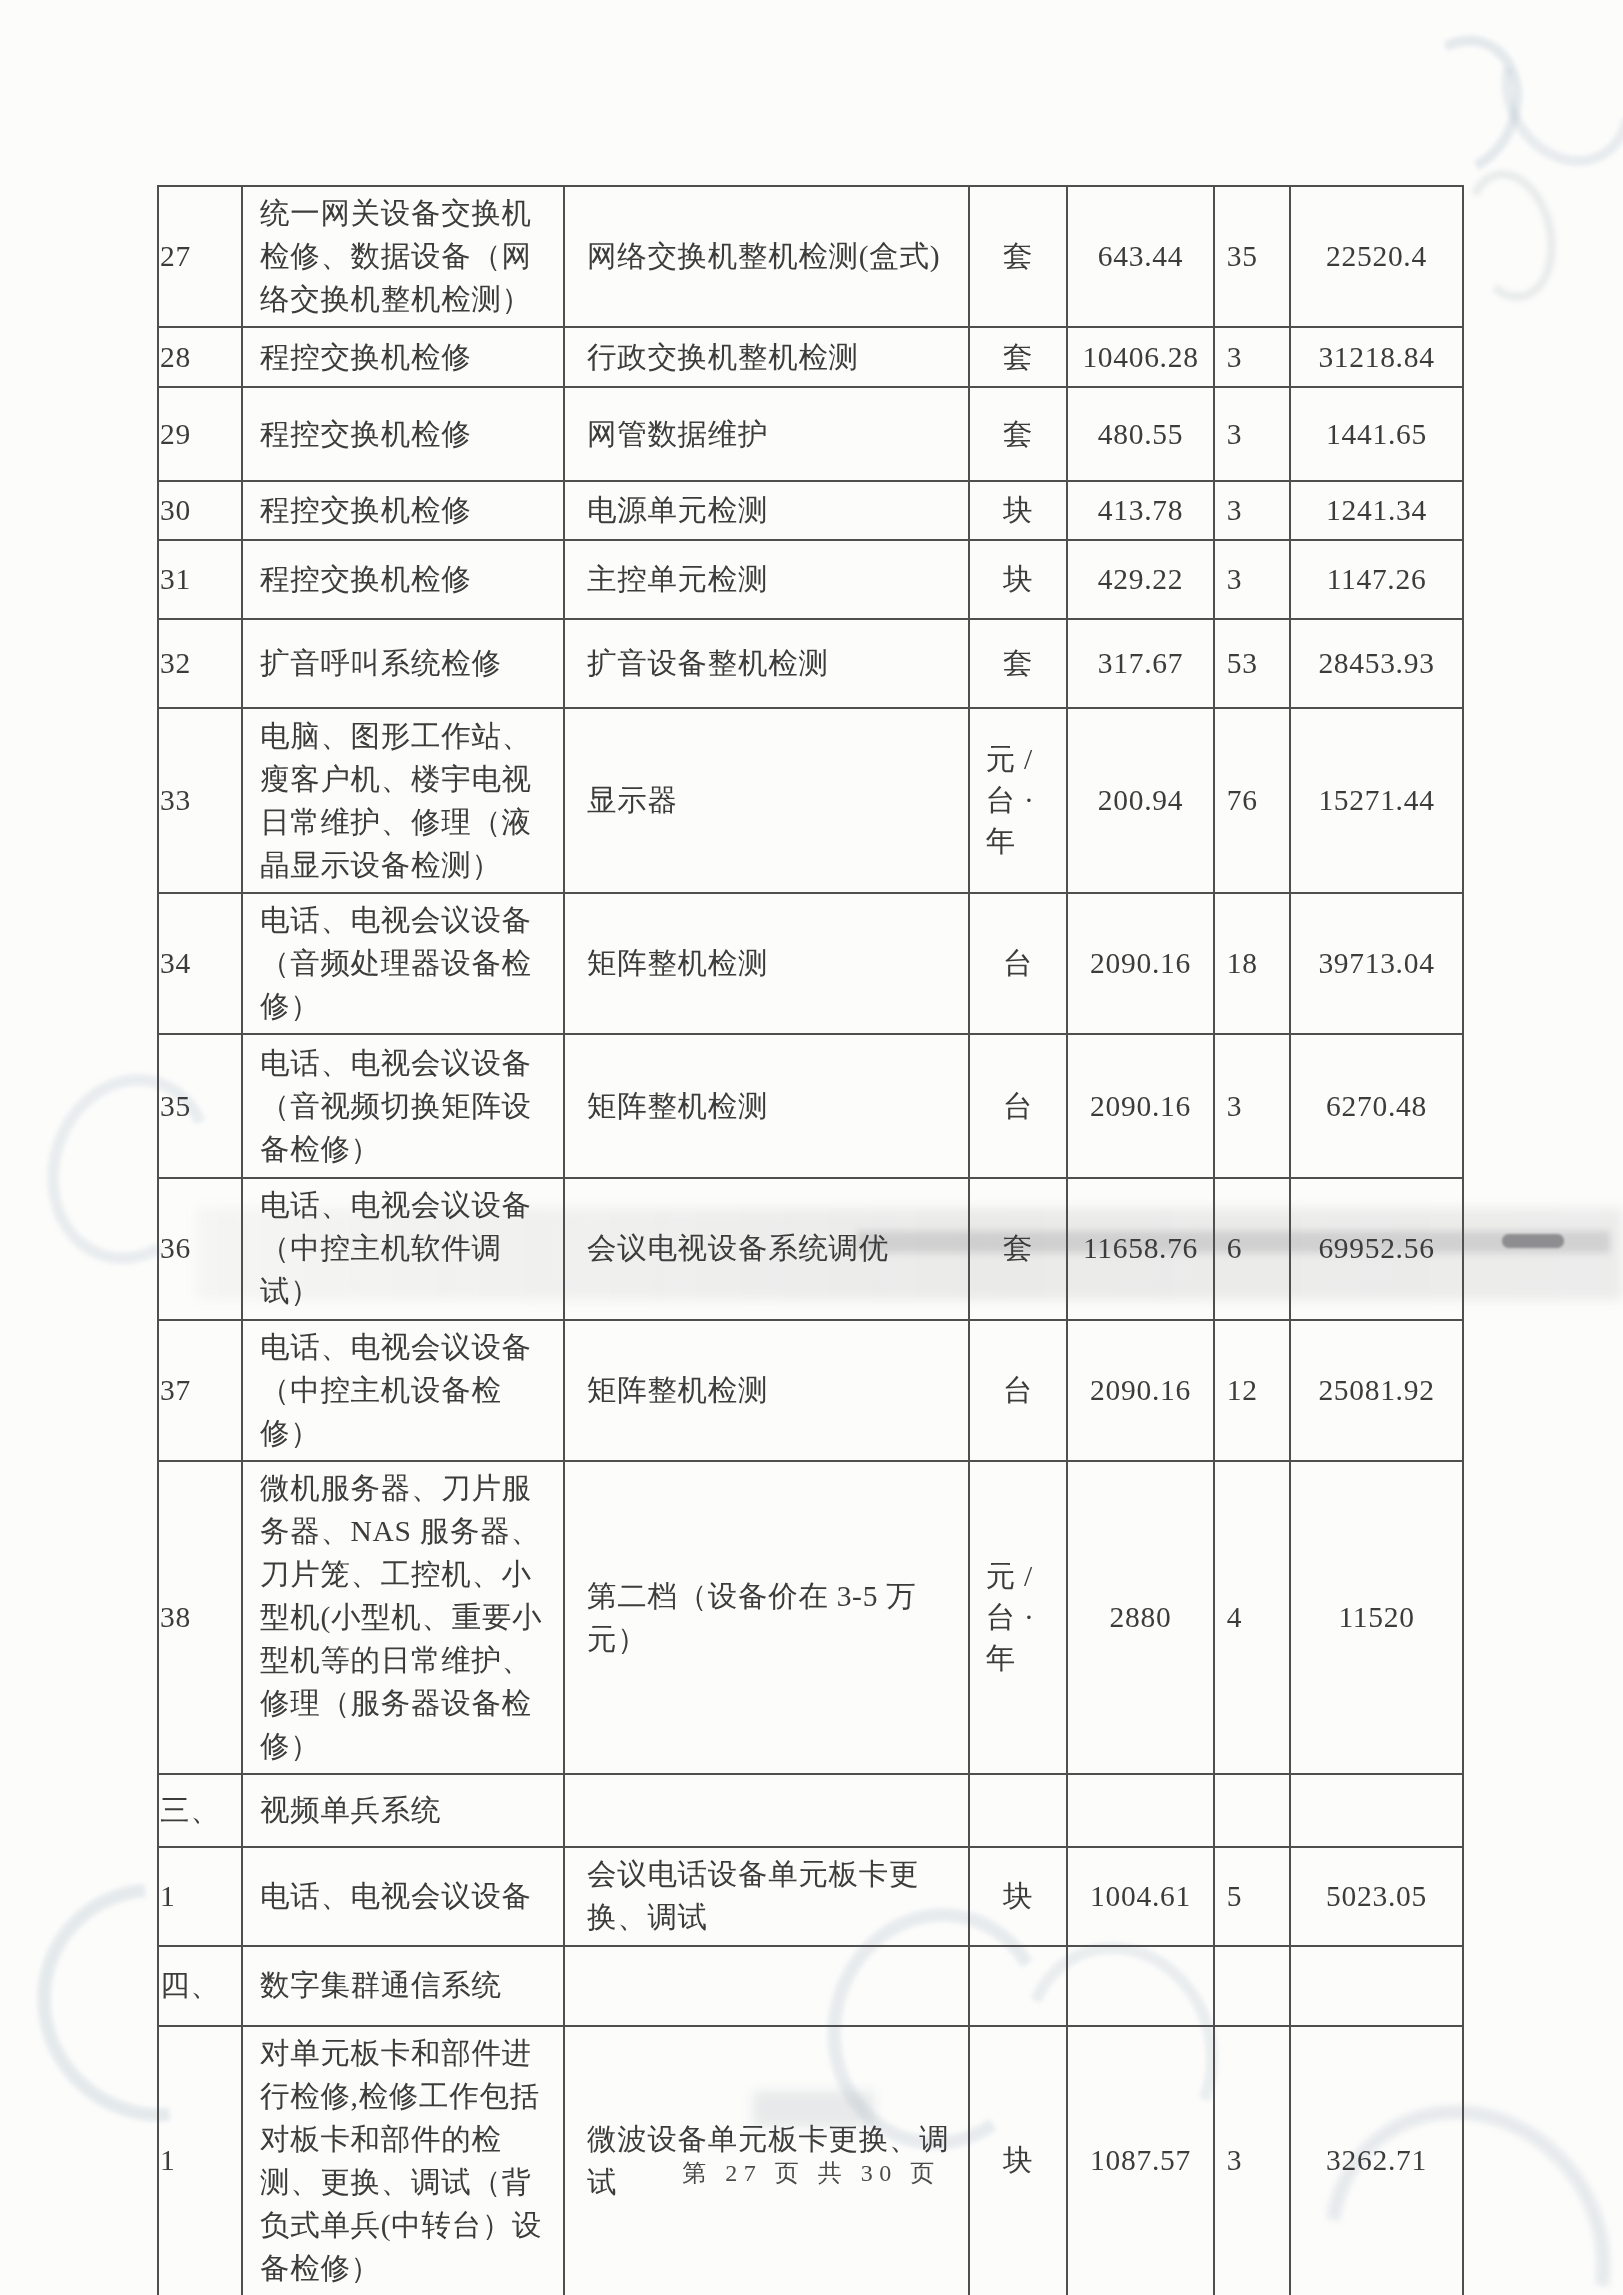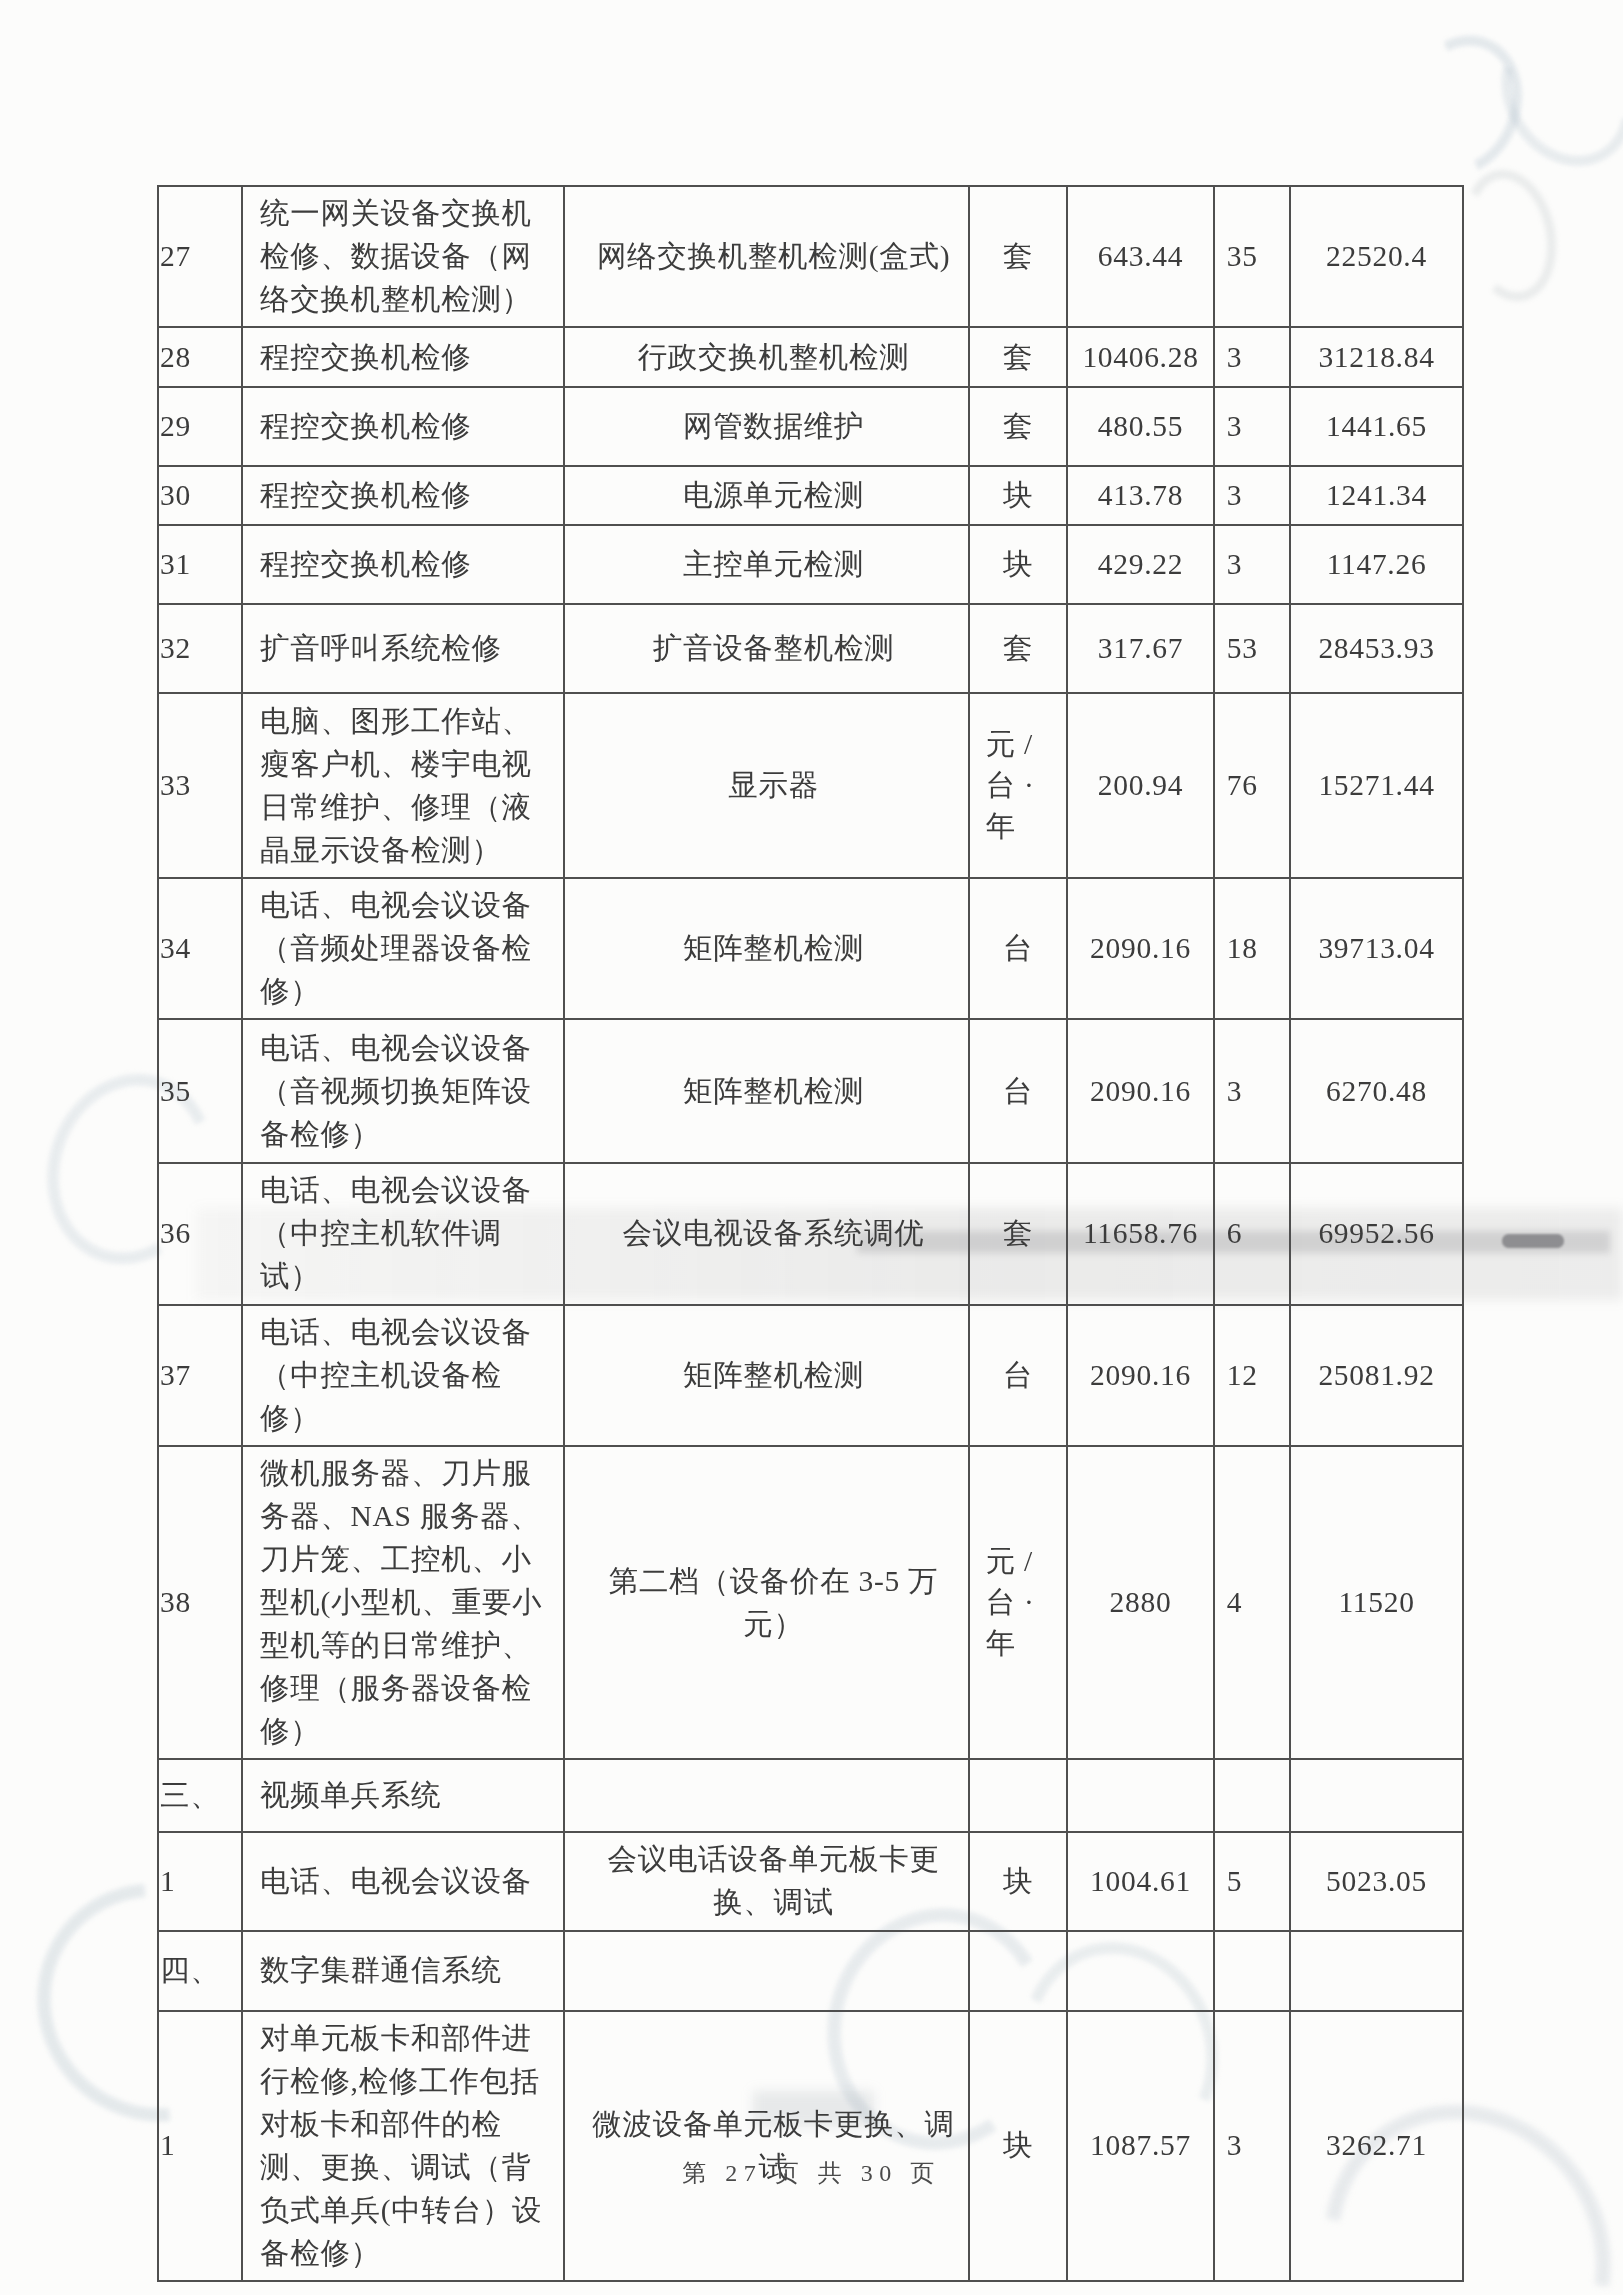--- a/index.html
+++ b/index.html
@@ -20,21 +20,21 @@
   table.maint td{
     border:2px solid #4f4f4f;
     font-size:29.5px;line-height:43px;color:#3c3c3c;
     vertical-align:middle;
     letter-spacing:0.7px;
     overflow:hidden;
     word-break:break-all;
   }
   td.c-no{text-align:left;border-radius:14px;}
   td.c-item{text-align:left;padding:5.2px 7.9px 5.2px 17px;}
-  td.c-detail{text-align:center;padding:5.2px 7.9px 5.2px 22px;}
+  td.c-detail{text-align:left;padding:5.2px 7.9px 5.2px 22px;}
   td.c-unit{text-align:center;padding:0;}
   td.c-unit div{text-align:left;padding-left:15.7px;line-height:41px;}
   td.c-price{text-align:center;}
   td.c-qty{text-align:left;padding-left:11.8px;}
   td.c-total{text-align:center;}
 
   
   .footer{
     position:absolute;left:0;top:2157px;width:1623px;
     text-align:center;font-size:24px;color:#4a4a4a;letter-spacing:6.5px;
@@ -125,21 +125,21 @@
         </tr>
         <tr style="height: 60px;">
           <td class="c-no">28</td>
           <td class="c-item">程控交换机检修</td>
           <td class="c-detail">行政交换机整机检测</td>
           <td class="c-unit">套</td>
           <td class="c-price">10406.28</td>
           <td class="c-qty">3</td>
           <td class="c-total">31218.84</td>
         </tr>
-        <tr style="height: 79px;">
+        <tr style="height: 94px;">
           <td class="c-no">29</td>
           <td class="c-item">程控交换机检修</td>
           <td class="c-detail">网管数据维护</td>
           <td class="c-unit">套</td>
           <td class="c-price">480.55</td>
           <td class="c-qty">3</td>
           <td class="c-total">1441.65</td>
         </tr>
         <tr style="height: 59px;">
           <td class="c-no">30</td>

